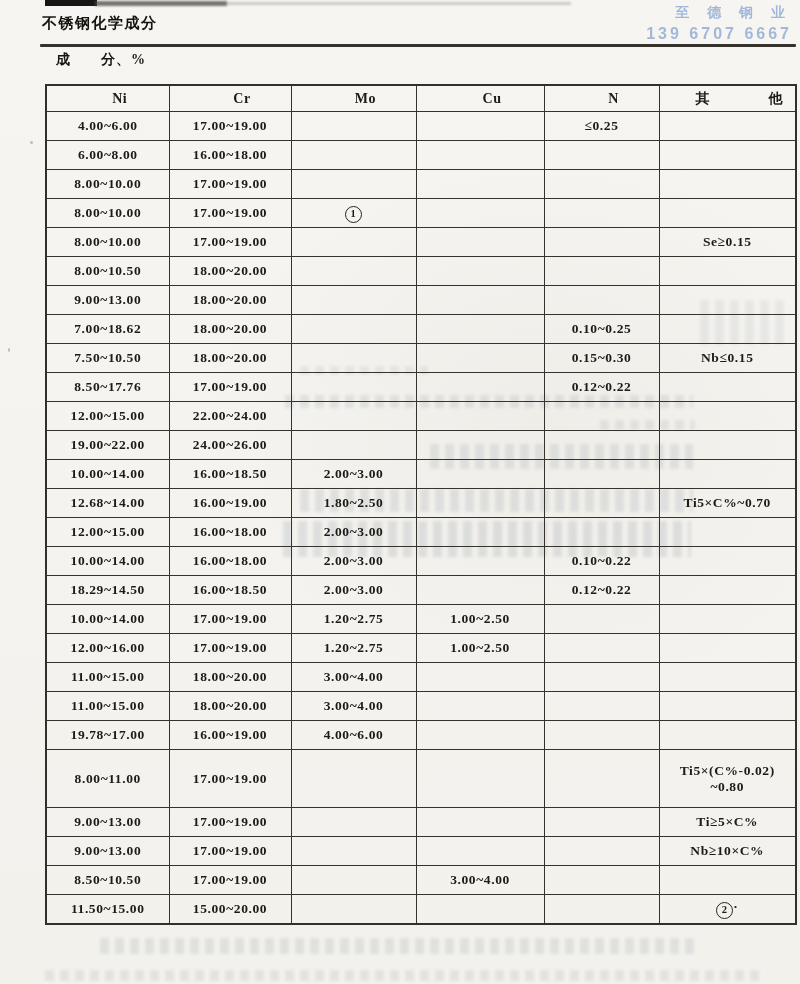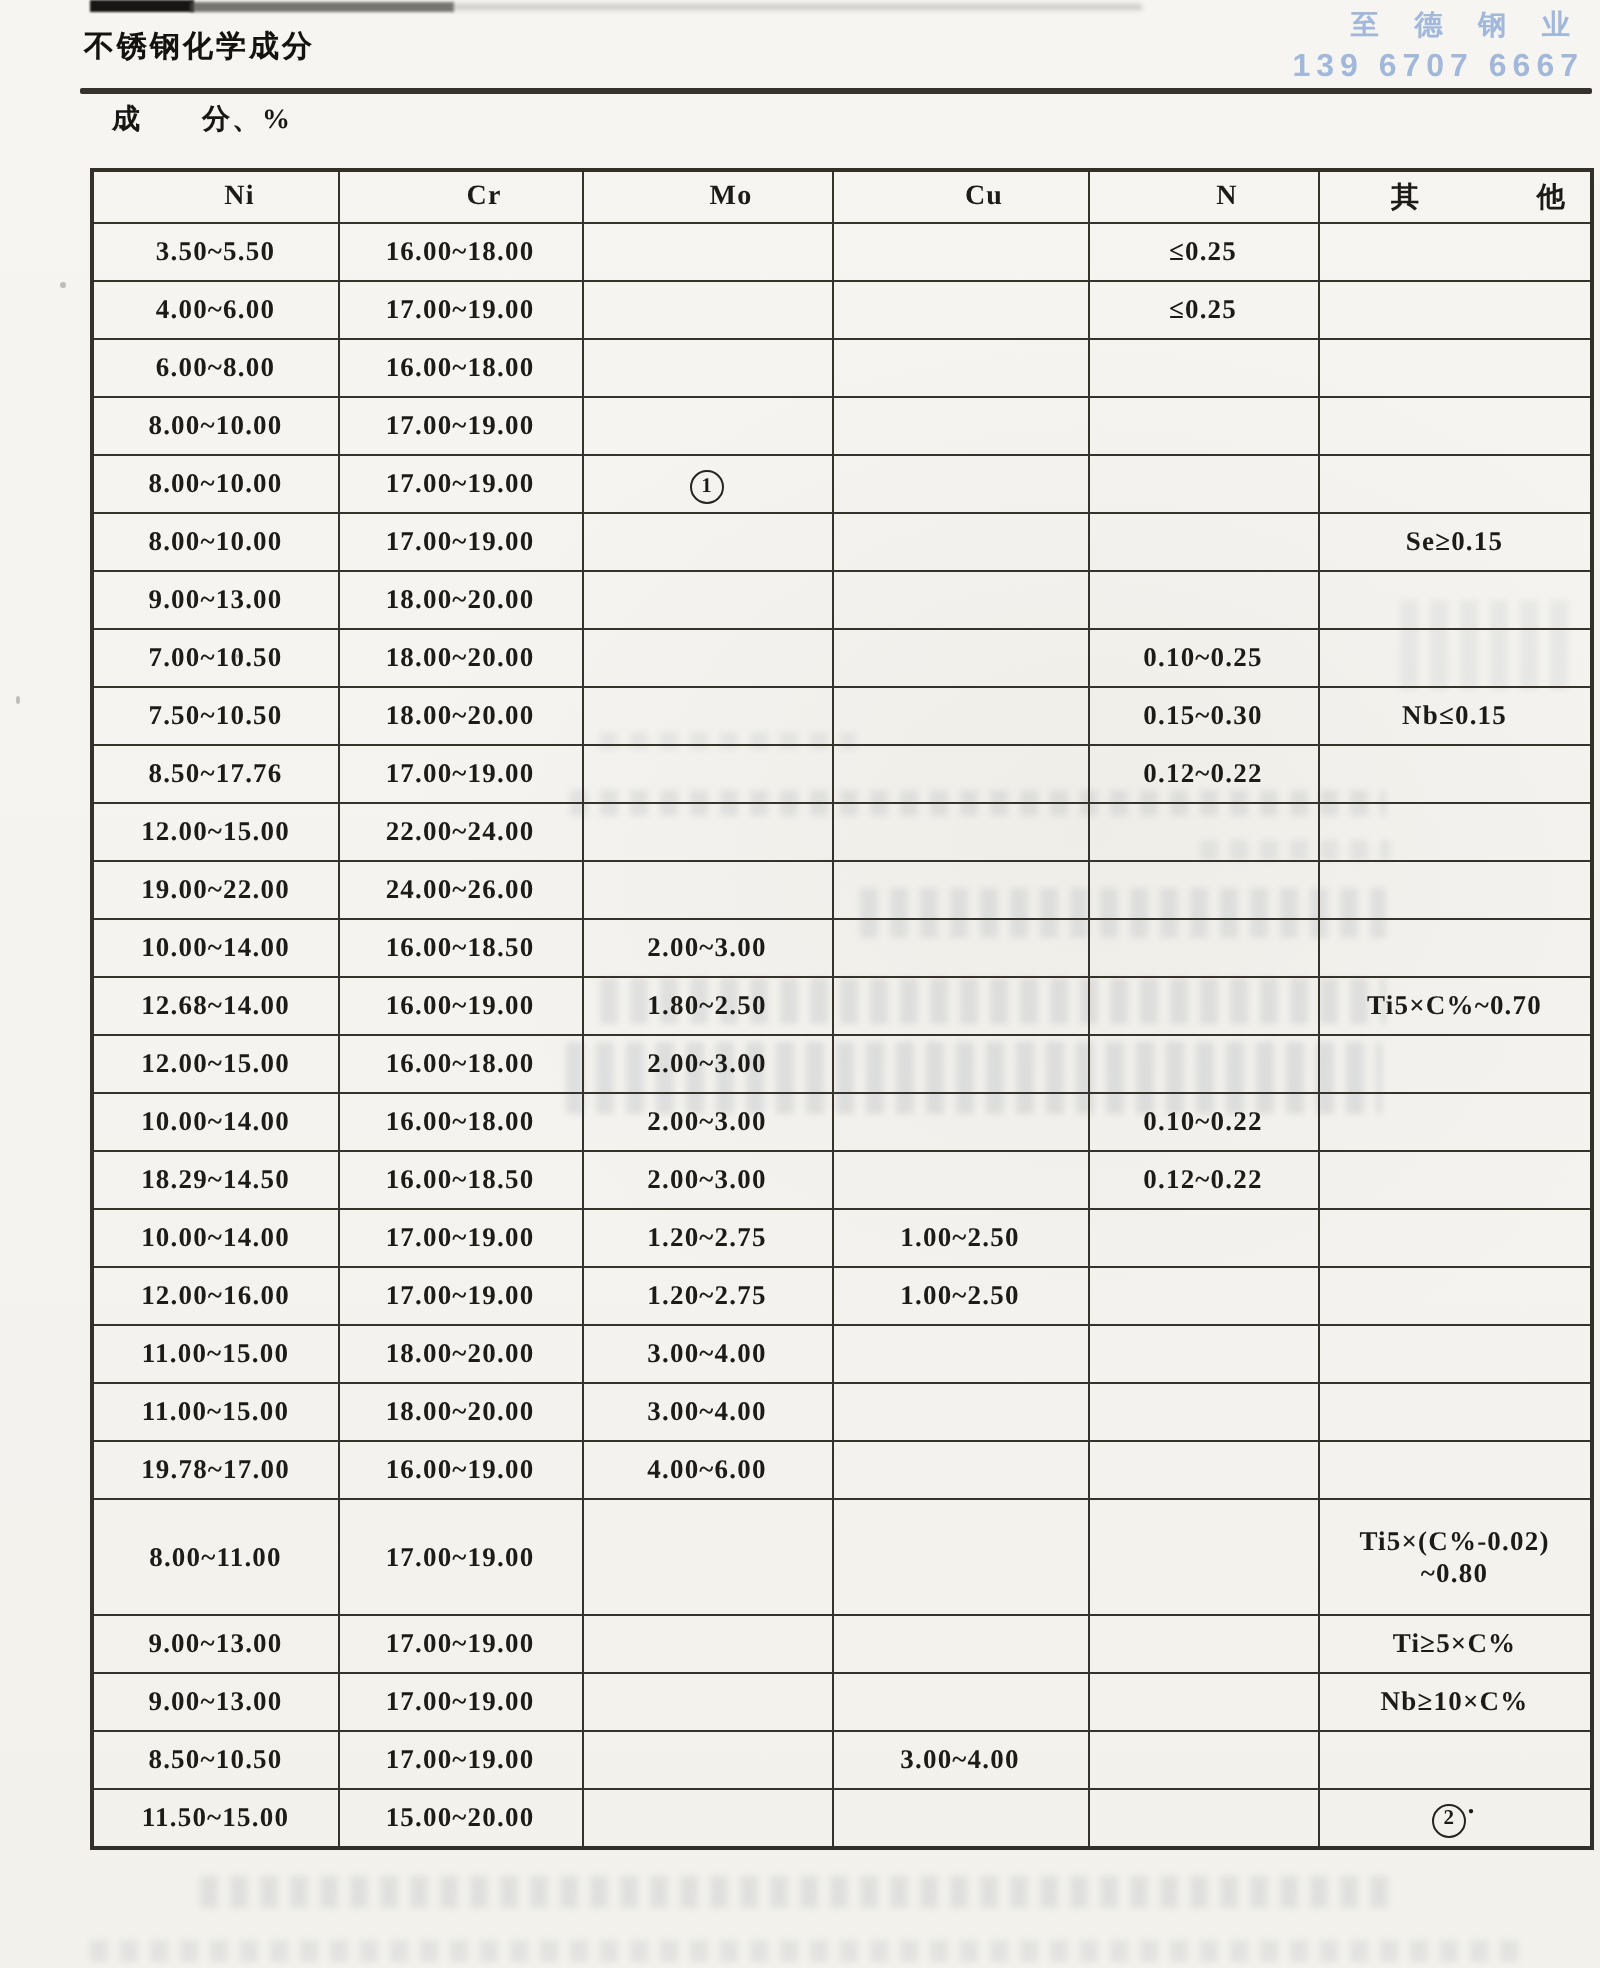--- a/index.html
+++ b/index.html
@@ -112,28 +112,20 @@
           <th>Ni</th>
           <th>Cr</th>
           <th>Mo</th>
           <th>Cu</th>
           <th>N</th>
           <th>其　　　　他</th>
         </tr>
     </thead>
     <tbody>
         <tr>
-          <td>3.50~5.50</td>
-          <td>16.00~18.00</td>
-          <td></td>
-          <td></td>
-          <td>≤0.25</td>
-          <td></td>
-        </tr>
-        <tr>
           <td>4.00~6.00</td>
           <td>17.00~19.00</td>
           <td></td>
           <td></td>
           <td>≤0.25</td>
           <td></td>
         </tr>
         <tr>
           <td>6.00~8.00</td>
           <td>16.00~18.00</td>
@@ -160,29 +152,37 @@
         </tr>
         <tr>
           <td>8.00~10.00</td>
           <td>17.00~19.00</td>
           <td></td>
           <td></td>
           <td></td>
           <td>Se≥0.15</td>
         </tr>
         <tr>
+          <td>8.00~10.50</td>
+          <td>18.00~20.00</td>
+          <td></td>
+          <td></td>
+          <td></td>
+          <td></td>
+        </tr>
+        <tr>
           <td>9.00~13.00</td>
           <td>18.00~20.00</td>
           <td></td>
           <td></td>
           <td></td>
           <td></td>
         </tr>
         <tr>
-          <td>7.00~10.50</td>
+          <td>7.00~18.62</td>
           <td>18.00~20.00</td>
           <td></td>
           <td></td>
           <td>0.10~0.25</td>
           <td></td>
         </tr>
         <tr>
           <td>7.50~10.50</td>
           <td>18.00~20.00</td>
           <td></td>

